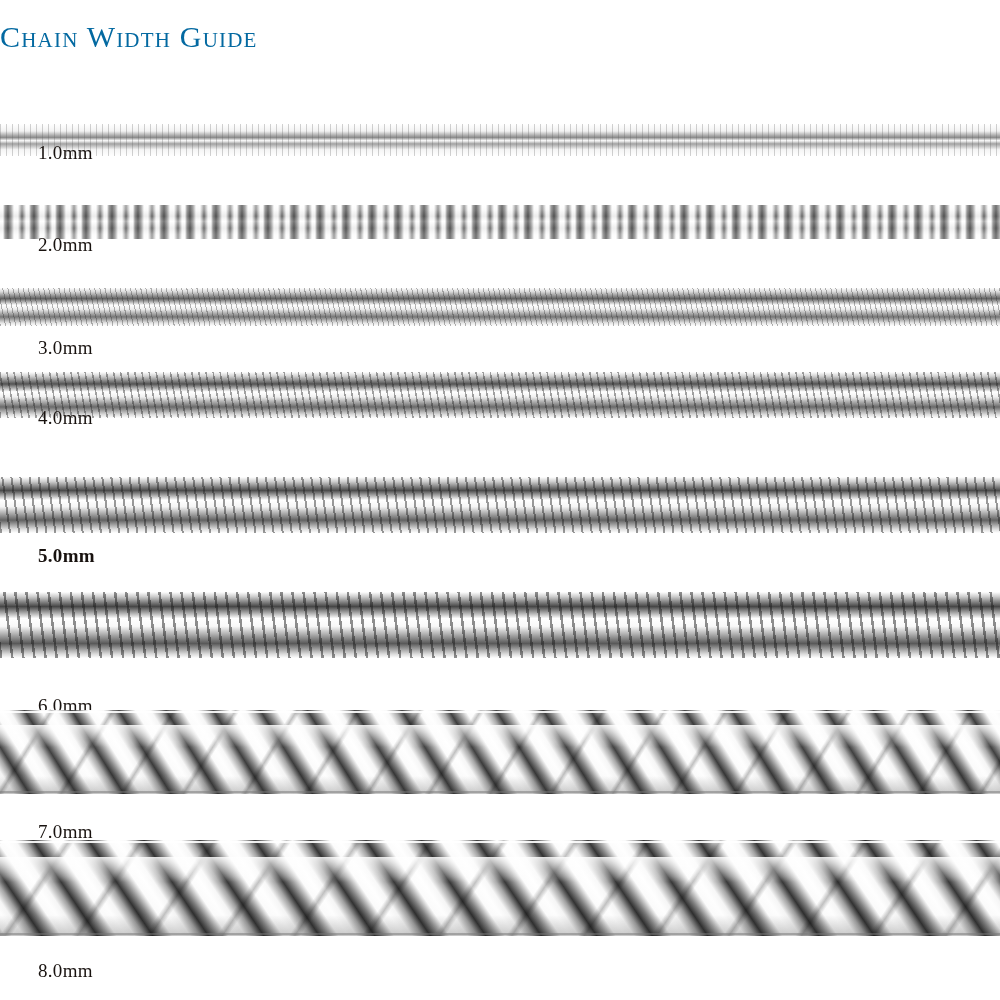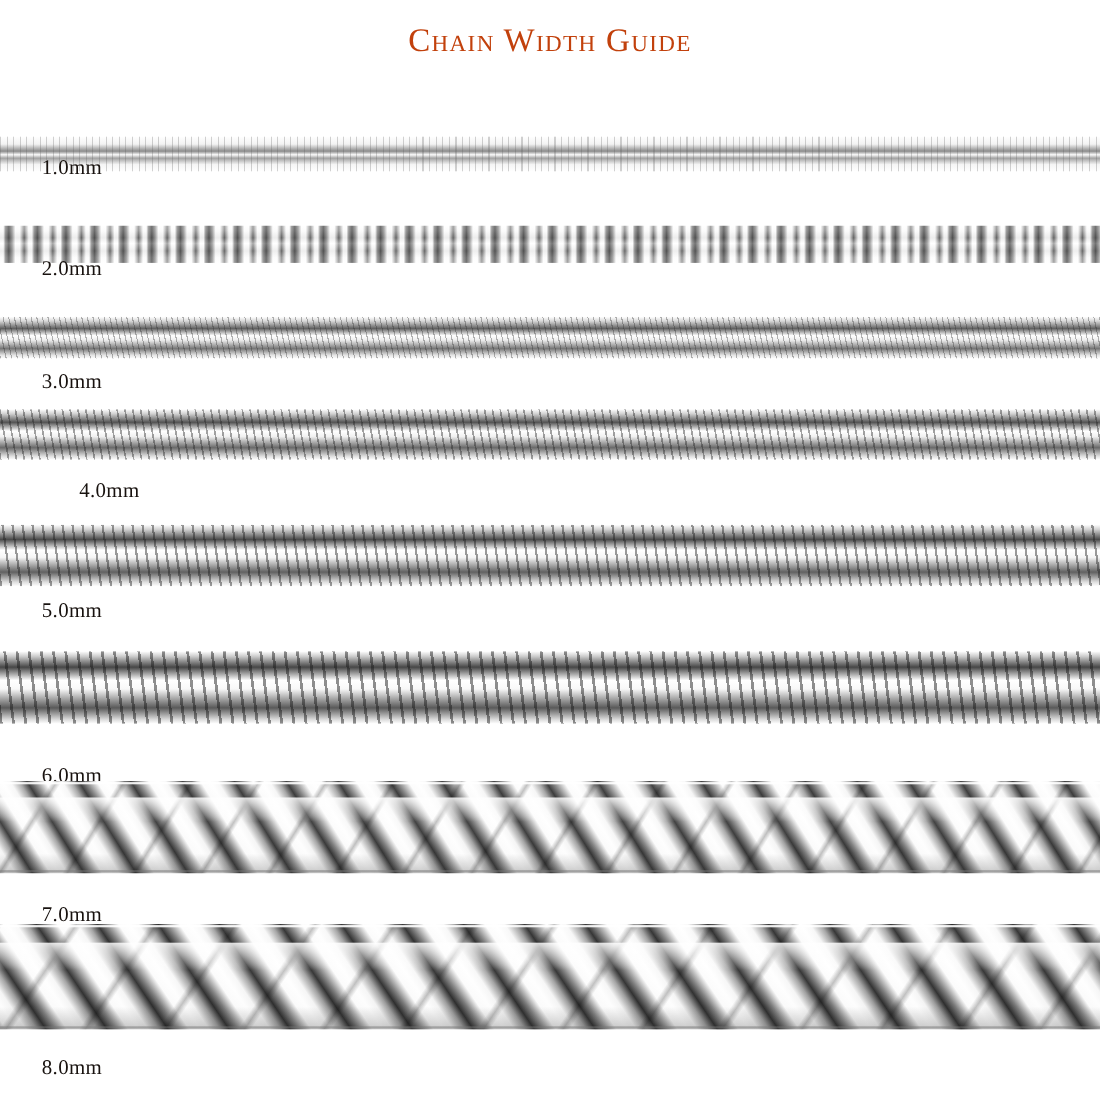--- a/index.html
+++ b/index.html
@@ -18,26 +18,26 @@
     position: relative;
     width: 1000px;
     height: 1000px;
     background: #ffffff;
   }
   #title {
     position: absolute;
     top: 20px;
     left: 0;
     width: 1000px;
-    text-align: center;
+    text-align: left;
     font-family: "Liberation Serif", serif;
     font-size: 30px;
     letter-spacing: 1.2px;
     font-variant: small-caps;
-    color: #c2410c;
+    color: #0369a1;
   }
   .chain-strip {
     position: absolute;
     left: 0;
     width: 1000px;
     overflow: hidden;
   }
   .label {
     position: absolute;
     left: 38px;
@@ -300,26 +300,26 @@
   <div class="label" style="top:234px;">2.0mm</div>
 
   <div class="chain-strip" style="top:288px;height:38px;">
     <div class="band w3"></div>
   </div>
   <div class="label" style="top:337px;">3.0mm</div>
 
   <div class="chain-strip" style="top:372px;height:46px;">
     <div class="band w4"></div>
   </div>
-  <div class="label" style="top:436px;margin-left:34px;">4.0mm</div>
+  <div class="label" style="top:407px;">4.0mm</div>
 
   <div class="chain-strip" style="top:477px;height:56px;">
     <div class="band w5"></div>
   </div>
-  <div class="label" style="top:545px;">5.0mm</div>
+  <div class="label" style="top:545px;font-weight:bold;">5.0mm</div>
 
   <div class="chain-strip" style="top:592px;height:66px;">
     <div class="band w6"></div>
   </div>
   <div class="label" style="top:695px;">6.0mm</div>
 
   <div class="chain-strip" style="top:710px;height:84px;">
     <div class="rope">
       <div class="twist"></div>
       <div class="twist2"></div>

